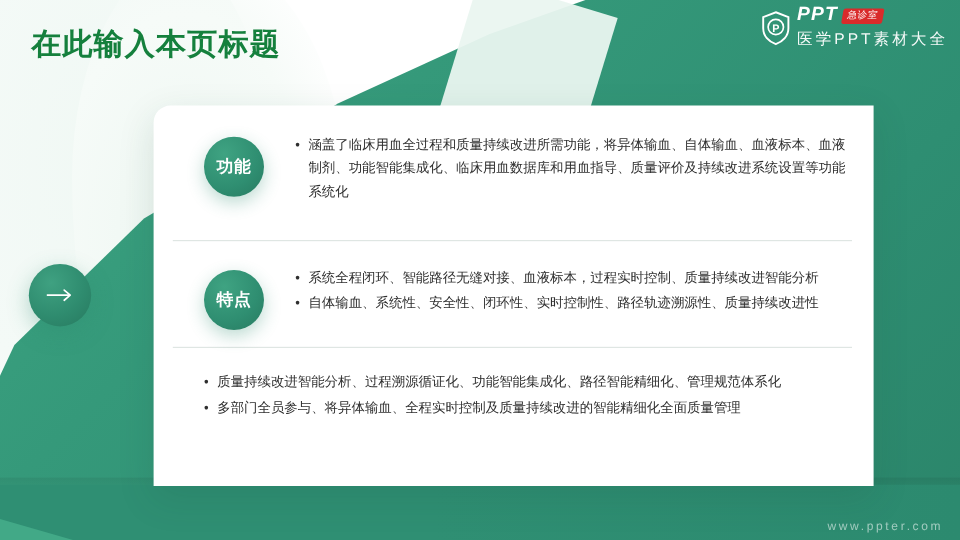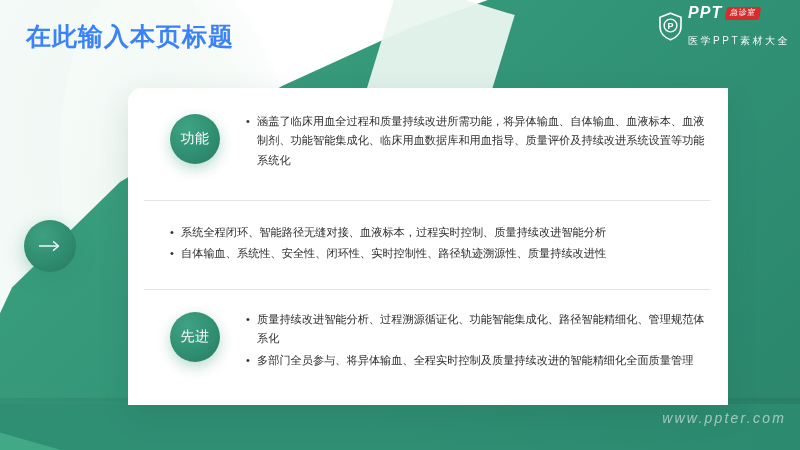--- a/index.html
+++ b/index.html
@@ -78,56 +78,56 @@
     width:800px; height:14px;
     background:linear-gradient(180deg, rgba(0,0,0,.07), rgba(0,0,0,0));
   }
 
   
   .page-title {
     position:absolute;
     left:26px; top:20px;
     font-size:25px;
     font-weight:bold;
-    color:#3b82f6;
+    color:#15803d;
     letter-spacing:1px;
     white-space:nowrap;
     z-index:6;
   }
 
   
   .logo {
     position:absolute;
     right:10px; top:5px;
     display:flex; align-items:center; gap:5px;
     z-index:7;
   }
   .logo-shield {
     width:25px; height:29px;
     position:relative;
     flex:0 0 auto;
   }
   .logo-shield svg { display:block; }
-  .logo-text { display:flex; flex-direction:column; gap:13px; }
+  .logo-text { display:flex; flex-direction:column; gap:3px; }
   .logo-row1 { display:flex; align-items:center; gap:4px; }
   .logo-ppt {
     font-size:16px; font-weight:bold; color:#ffffff;
     letter-spacing:1px; font-style:italic; line-height:1;
   }
   .logo-badge {
     background:#d92b2b; color:#fff;
     font-size:8px; line-height:1;
     padding:2px 4px 3px 4px;
     border-radius:2px;
     letter-spacing:.5px;
     transform:skewX(-10deg);
     white-space:nowrap;
   }
   .logo-sub {
-    font-size:10px; color:#ffffff;
+    font-size:13px; color:#ffffff;
     letter-spacing:2.5px;
     white-space:nowrap;
     opacity:.95;
   }
 
   
   .arrow-circle {
     position:absolute;
     left:24px; top:220px;
     width:52px; height:52px;
@@ -162,21 +162,21 @@
   .row-3 { height:110px; padding-top:20px; }
 
   .badge {
     flex:0 0 auto;
     width:50px; height:50px;
     border-radius:50%;
     background:radial-gradient(circle at 34% 28%, #3fa382 0%, #2f8e71 58%, #277a60 100%);
     box-shadow:0 5px 14px rgba(46,140,111,.32);
     color:#ffffff;
     font-size:14px;
-    font-weight:normal;
+    font-weight:bold;
     display:flex; align-items:center; justify-content:center;
     letter-spacing:.5px;
     margin-left:26px;
     margin-top:2px;
   }
 
   .bullets {
     flex:1 1 auto;
     margin-left:26px;
     padding-right:4px;
@@ -199,26 +199,25 @@
 
   .divider {
     height:1px;
     background:#dfe6e3;
     margin:0 18px 0 16px;
   }
 
   
   .watermark {
     position:absolute;
-    right:14px; bottom:24px;
-    font-size:14px;
+    right:14px; bottom:5px;
+    font-size:10px;
     letter-spacing:2.2px;
     color:rgba(255,255,255,.55);
     z-index:8;
-    font-style:italic;
   }
 </style>
 </head>
 <body>
 
 <div id="slide">
 
   <div class="bg-soft-left"></div>
   <div class="bg-soft-left2"></div>
   <div class="bg-green-main"></div>
@@ -260,36 +259,36 @@
         <div class="bullet">
           <span class="dot">•</span>
           <span class="txt">涵盖了临床用血全过程和质量持续改进所需功能，将异体输血、自体输血、血液标本、血液制剂、功能智能集成化、临床用血数据库和用血指导、质量评价及持续改进系统设置等功能系统化</span>
         </div>
       </div>
     </div>
 
     <div class="divider"></div>
 
     <div class="row row-2">
+      <div class="badge">特点</div>
       <div class="bullets">
         <div class="bullet">
           <span class="dot">•</span>
           <span class="txt">系统全程闭环、智能路径无缝对接、血液标本，过程实时控制、质量持续改进智能分析</span>
         </div>
         <div class="bullet">
           <span class="dot">•</span>
           <span class="txt">自体输血、系统性、安全性、闭环性、实时控制性、路径轨迹溯源性、质量持续改进性</span>
         </div>
       </div>
     </div>
 
     <div class="divider"></div>
 
     <div class="row row-3">
-      <div class="badge">先进</div>
       <div class="bullets">
         <div class="bullet">
           <span class="dot">•</span>
           <span class="txt">质量持续改进智能分析、过程溯源循证化、功能智能集成化、路径智能精细化、管理规范体系化</span>
         </div>
         <div class="bullet">
           <span class="dot">•</span>
           <span class="txt">多部门全员参与、将异体输血、全程实时控制及质量持续改进的智能精细化全面质量管理</span>
         </div>
       </div>

